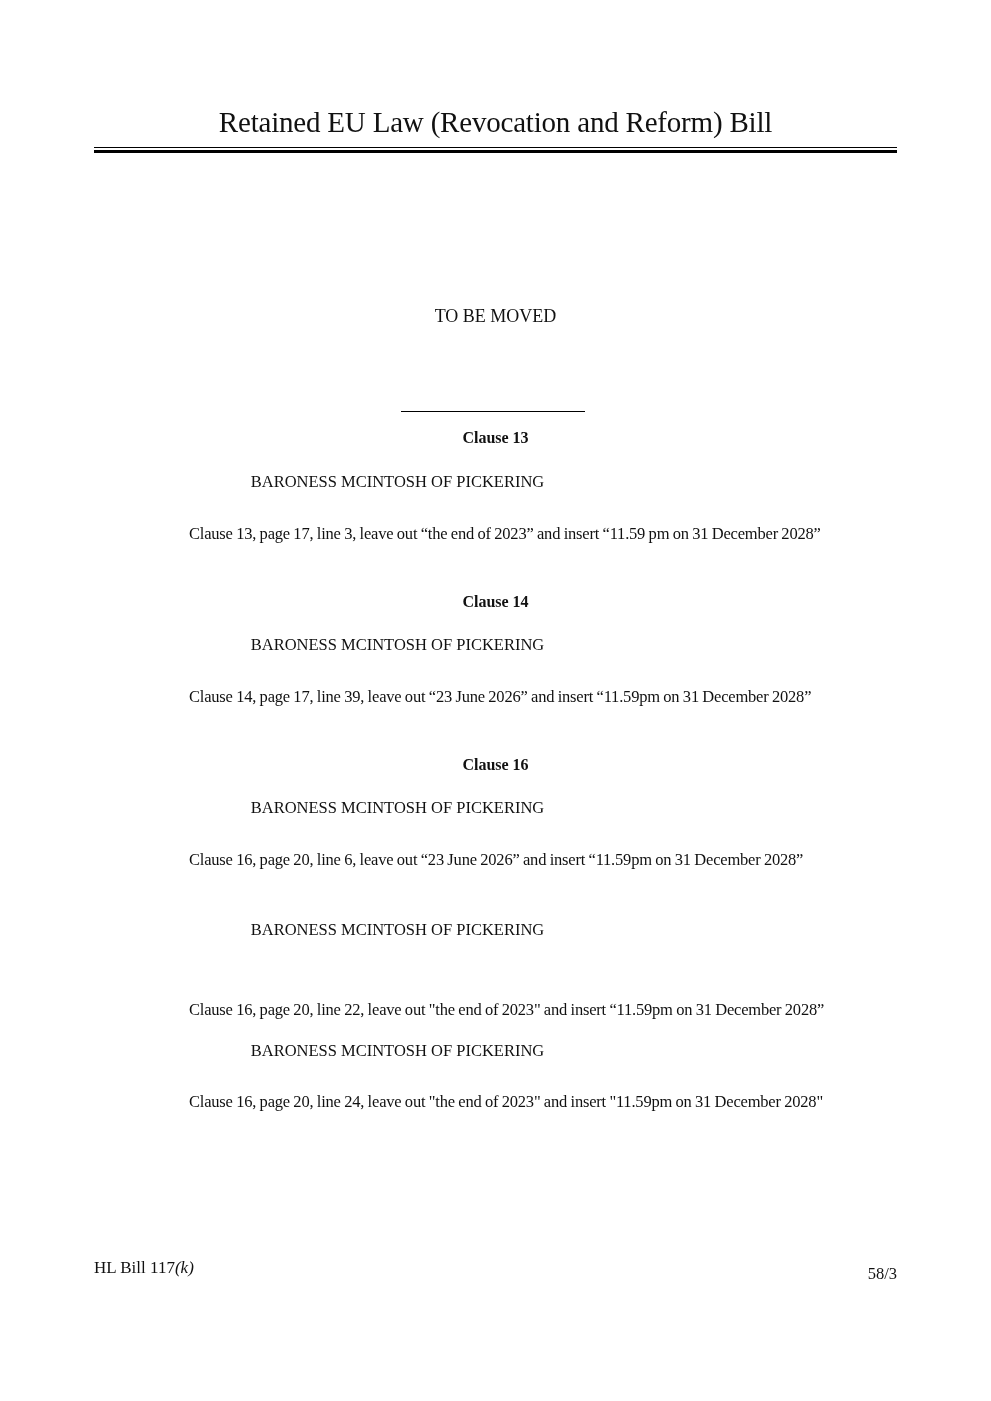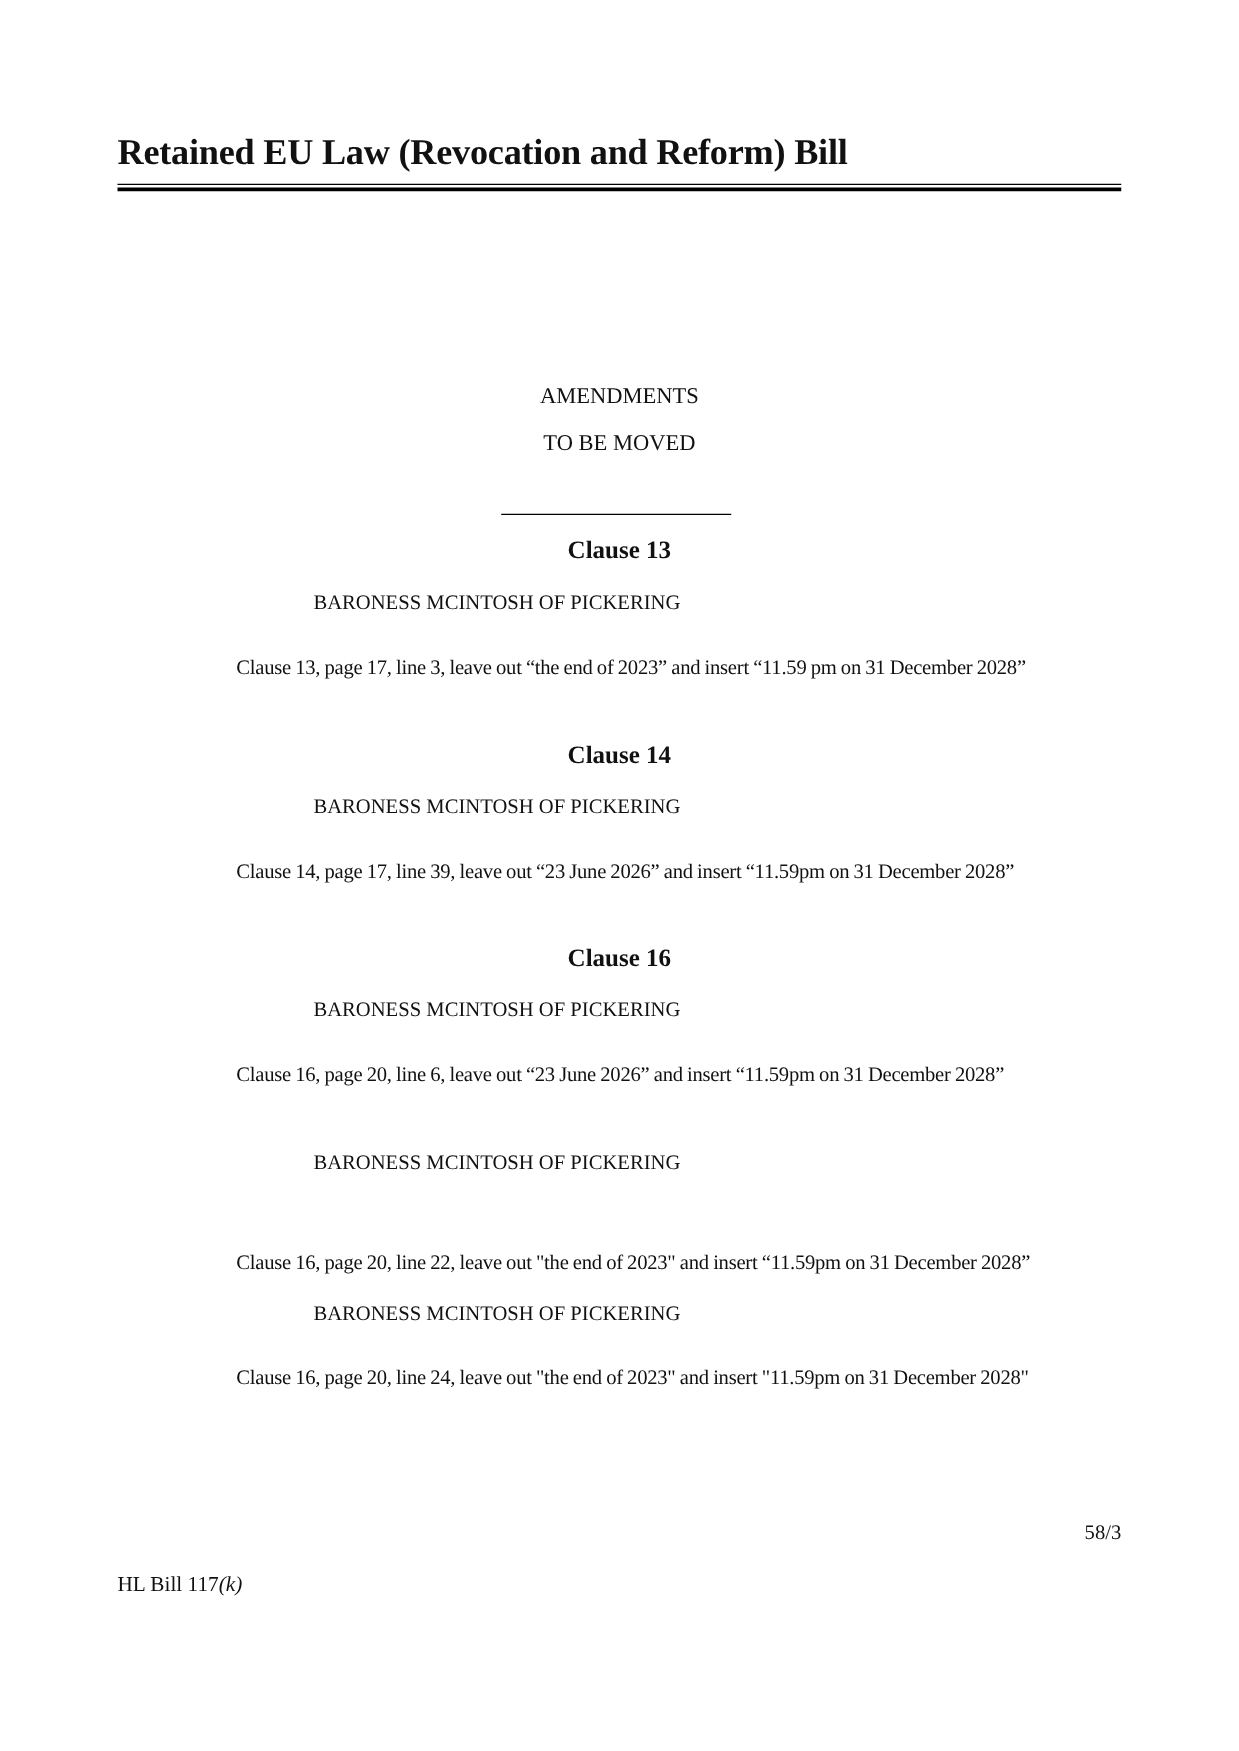--- a/index.html
+++ b/index.html
@@ -2,46 +2,45 @@
 <html><head>
   <meta charset="utf-8">
   <style>
     html, body { margin: 0; padding: 0; background: #ffffff; }
     body {
       width: 991px; height: 1401px; position: relative; overflow: hidden;
       font-family: "Liberation Serif", "DejaVu Serif", serif; color: #111;
     }
     .title {
       position: absolute; left: 94px; width: 803px; top: 106px;
-      font-weight: bold; font-size: 29px; letter-spacing: -0.2px;
+      text-align: center; font-weight: normal; font-size: 29px; letter-spacing: -0.2px;
       margin: 0;
     }
     .rule-thin { position: absolute; left: 94px; width: 803px; top: 147px; height: 1px; background: #000; }
     .rule-thick { position: absolute; left: 94px; width: 803px; top: 150px; height: 3px; background: #000; }
     .heading-block { position: absolute; left: 0; width: 991px; top: 304px; text-align: center; font-size: 18px; }
     .heading-line { height: 37.5px; line-height: 24px; }
     .heading-rule { position: absolute; left: 401px; width: 184px; top: 411px; height: 1px; background: #000; }
-    .clause-title { text-align: center; font-weight: bold; font-size: 20px; position: absolute; left:0; width: 991px; }
+    .clause-title { text-align: center; font-weight: bold; font-size: 16px; position: absolute; left:0; width: 991px; }
     .member { text-align: center; font-size: 16.5px; position: absolute; left: 0; width: 795px; }
     .amendment {
       position: absolute; left: 189px; width: 710px; font-size: 16.5px; line-height: 17px;
       text-align: justify; text-align-last: left; word-spacing: -0.5px; letter-spacing: -0.2px;
     }
     .footer-left { position: absolute; left: 94px; top: 1258px; font-size: 17px; }
-    .footer-right { position: absolute; right: 94px; top: 1216px; font-size: 16.5px; }
+    .footer-right { position: absolute; right: 94px; top: 1264px; font-size: 16.5px; }
   </style>
 </head>
 <body>
 
 <h1 class="title">Retained EU Law (Revocation and Reform) Bill</h1>
 <div class="rule-thin"></div>
 <div class="rule-thick"></div>
 
 <div class="heading-block">
-  <div class="heading-line">AMENDMENTS</div>
   <div class="heading-line">TO BE MOVED</div>
 </div>
 <div class="heading-rule"></div>
 
 <div class="clause-title" style="top:429px;">Clause 13</div>
 <div class="member" style="top:472px;">BARONESS MCINTOSH OF PICKERING</div>
 <div class="amendment" style="top:525px;">Clause 13, page 17, line 3, leave out “the end of 2023” and insert “11.59 pm on 31 December 2028”</div>
 
 <div class="clause-title" style="top:593px;">Clause 14</div>
 <div class="member" style="top:635px;">BARONESS MCINTOSH OF PICKERING</div>

